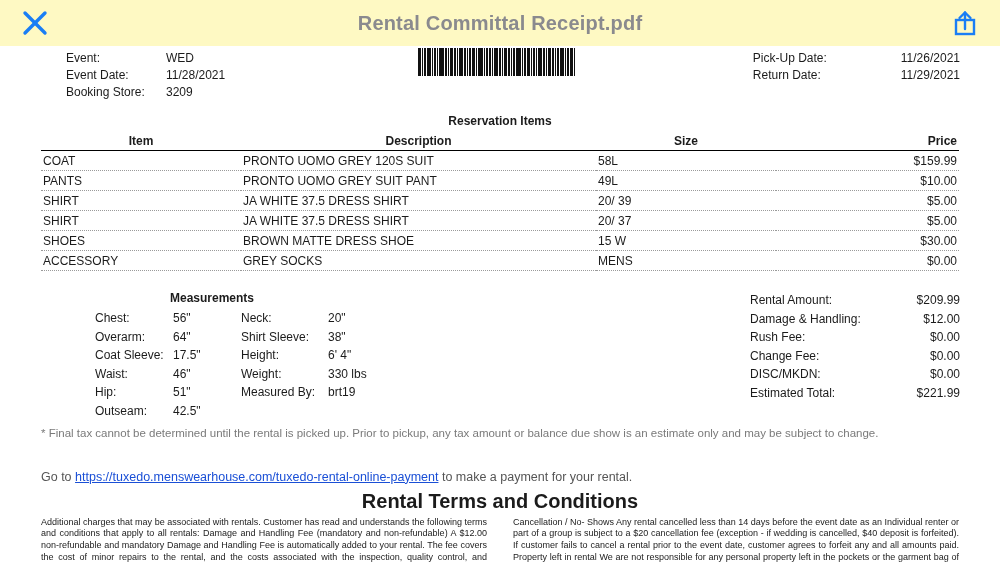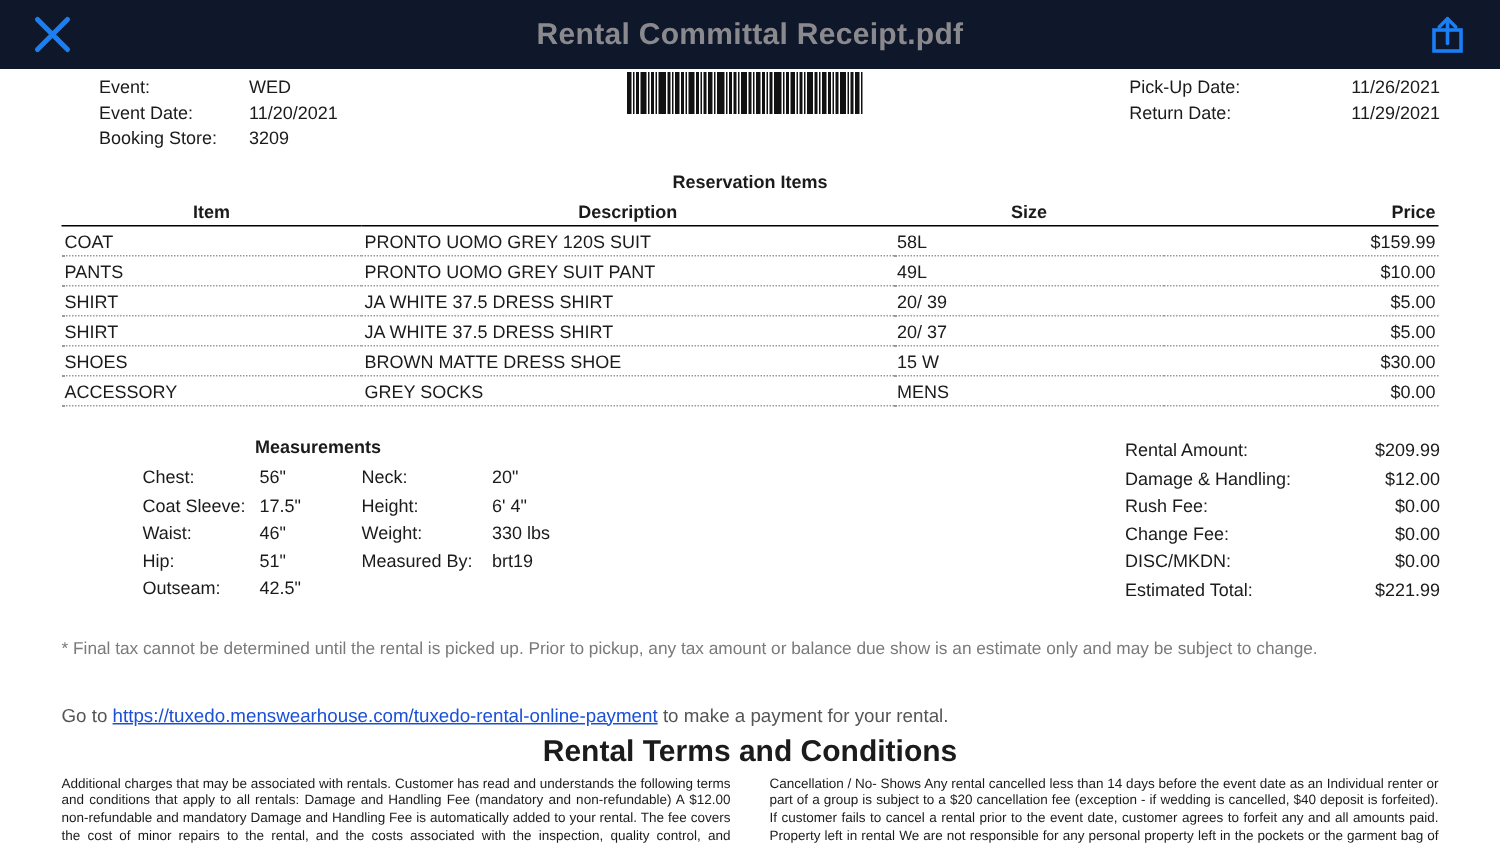--- a/index.html
+++ b/index.html
@@ -13,21 +13,21 @@
   #app {
     position: relative;
     width: 1000px; height: 563px;
     background: #ffffff;
   }
 
   
   .topbar {
     position: absolute; top: 0; left: 0;
     width: 1000px; height: 46px;
-    background: #0f172a;
+    background: #fef9c3;
     display: flex; align-items: center;
     padding: 0 18px;
   }
   .close-btn {
     width: 34px; height: 34px;
     display: flex; align-items: center; justify-content: center;
     cursor: pointer;
   }
   .close-btn svg { display: block; }
   .doc-title {
@@ -211,21 +211,21 @@
   <div class="page">
 
     <div class="doc-head">
       <div class="head-left">
         <div class="row">
           <span class="k">Event:</span>
           <span class="v">WED</span>
         </div>
         <div class="row">
           <span class="k">Event Date:</span>
-          <span class="v">11/20/2021</span>
+          <span class="v">11/28/2021</span>
         </div>
         <div class="row">
           <span class="k">Booking Store:</span>
           <span class="v">3209</span>
         </div>
       </div>
 
       <div class="barcode">
         <i style="width:3px"></i>
           <i style="width:1px"></i>
@@ -344,20 +344,26 @@
     <div class="mid">
       <div class="meas">
         <div class="mtitle">Measurements</div>
         <div class="mrow">
           <span class="mk">Chest:</span>
           <span class="mv">56"</span>
           <span class="mk2">Neck:</span>
           <span class="mv2">20"</span>
         </div>
         <div class="mrow">
+          <span class="mk">Overarm:</span>
+          <span class="mv">64"</span>
+          <span class="mk2">Shirt Sleeve:</span>
+          <span class="mv2">38"</span>
+        </div>
+        <div class="mrow">
           <span class="mk">Coat Sleeve:</span>
           <span class="mv">17.5"</span>
           <span class="mk2">Height:</span>
           <span class="mv2">6' 4"</span>
         </div>
         <div class="mrow">
           <span class="mk">Waist:</span>
           <span class="mv">46"</span>
           <span class="mk2">Weight:</span>
           <span class="mv2">330 lbs</span>

